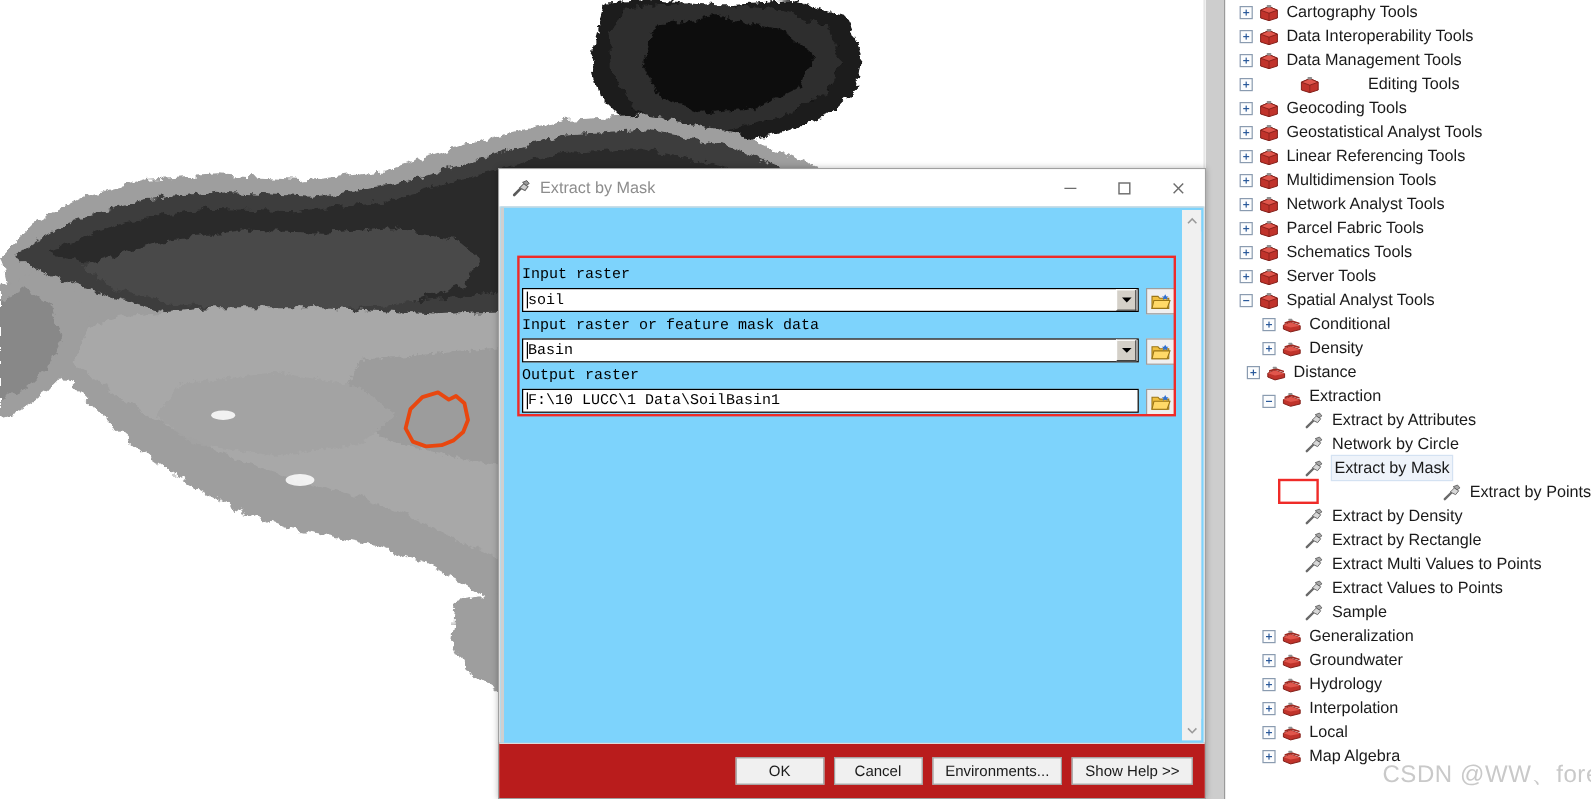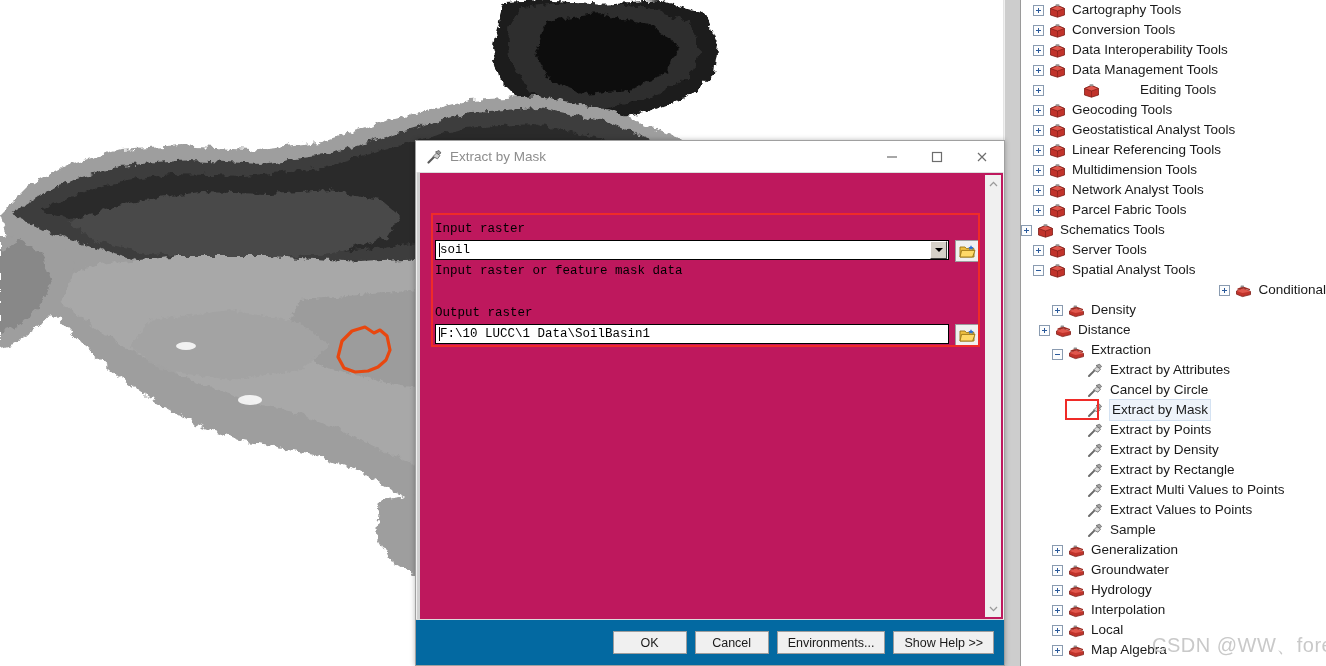--- a/index.html
+++ b/index.html
@@ -124,21 +124,21 @@
   .win-btn {
     width: 45px; height: 31px;
     display: flex; align-items: center; justify-content: center;
     color: #6d6d6d;
   }
   .win-btn svg { display: block; }
 
   #dlg-body {
     flex: 1 1 auto;
     position: relative;
-    background: #be185d;
+    background: #7dd3fc;
     border-top: 1px solid #dcdcdc;
     margin: 0 1px;
     overflow: hidden;
   }
 
   
   #param-annot {
     position: absolute;
     left: 14px; top: 40px;
     width: 549px; height: 134px;
@@ -221,21 +221,21 @@
 
   
   #dlg-left-edge {
     position: absolute; left: 0; top: 0; bottom: 0; width: 3px;
     background: #cfcfcf;
   }
 
   #dlg-footer {
     flex: 0 0 auto;
     height: 46px;
-    background: #0369a1;
+    background: #b91c1c;
     border-top: 1px solid #dcdcdc;
     display: flex; align-items: center; justify-content: flex-end;
     padding-right: 10px;
     gap: 8px;
   }
   .dlg-btn {
     height: 23px;
     background: #f0f0f0;
     border: 1px solid #9d9d9d;
     font-family: "Liberation Sans", sans-serif;
@@ -375,30 +375,20 @@
           <span class="tree-label">Cartography Tools</span>
         </div>
         <div class="tree-row" style="padding-left:12px;">
           <span class="expander plus"></span>
           <svg class="ic" width="17" height="15" viewBox="0 0 17 15">
             <path d="M1.5 5.5 L8.5 2.5 L15.5 5.5 L15.5 12 L8.5 14.2 L1.5 12 Z" fill="#c0332b" stroke="#7e1d17" stroke-width="0.8"></path>
             <path d="M1.5 5.5 L8.5 8 L15.5 5.5 L8.5 2.5 Z" fill="#e0564c" stroke="#7e1d17" stroke-width="0.7"></path>
             <rect x="6.6" y="1.2" width="3.8" height="2" rx="0.6" fill="#8f8f8f"></rect>
             <path d="M8.5 8 L8.5 14.2" stroke="#7e1d17" stroke-width="0.6"></path>
           </svg>
-          <span class="tree-label">Conversion Tools</span>
-        </div>
-        <div class="tree-row" style="padding-left:12px;">
-          <span class="expander plus"></span>
-          <svg class="ic" width="17" height="15" viewBox="0 0 17 15">
-            <path d="M1.5 5.5 L8.5 2.5 L15.5 5.5 L15.5 12 L8.5 14.2 L1.5 12 Z" fill="#c0332b" stroke="#7e1d17" stroke-width="0.8"></path>
-            <path d="M1.5 5.5 L8.5 8 L15.5 5.5 L8.5 2.5 Z" fill="#e0564c" stroke="#7e1d17" stroke-width="0.7"></path>
-            <rect x="6.6" y="1.2" width="3.8" height="2" rx="0.6" fill="#8f8f8f"></rect>
-            <path d="M8.5 8 L8.5 14.2" stroke="#7e1d17" stroke-width="0.6"></path>
-          </svg>
           <span class="tree-label">Data Interoperability Tools</span>
         </div>
         <div class="tree-row" style="padding-left:12px;">
           <span class="expander plus"></span>
           <svg class="ic" width="17" height="15" viewBox="0 0 17 15">
             <path d="M1.5 5.5 L8.5 2.5 L15.5 5.5 L15.5 12 L8.5 14.2 L1.5 12 Z" fill="#c0332b" stroke="#7e1d17" stroke-width="0.8"></path>
             <path d="M1.5 5.5 L8.5 8 L15.5 5.5 L8.5 2.5 Z" fill="#e0564c" stroke="#7e1d17" stroke-width="0.7"></path>
             <rect x="6.6" y="1.2" width="3.8" height="2" rx="0.6" fill="#8f8f8f"></rect>
             <path d="M8.5 8 L8.5 14.2" stroke="#7e1d17" stroke-width="0.6"></path>
           </svg>
@@ -467,21 +457,21 @@
         <div class="tree-row" style="padding-left:12px;">
           <span class="expander plus"></span>
           <svg class="ic" width="17" height="15" viewBox="0 0 17 15">
             <path d="M1.5 5.5 L8.5 2.5 L15.5 5.5 L15.5 12 L8.5 14.2 L1.5 12 Z" fill="#c0332b" stroke="#7e1d17" stroke-width="0.8"></path>
             <path d="M1.5 5.5 L8.5 8 L15.5 5.5 L8.5 2.5 Z" fill="#e0564c" stroke="#7e1d17" stroke-width="0.7"></path>
             <rect x="6.6" y="1.2" width="3.8" height="2" rx="0.6" fill="#8f8f8f"></rect>
             <path d="M8.5 8 L8.5 14.2" stroke="#7e1d17" stroke-width="0.6"></path>
           </svg>
           <span class="tree-label">Parcel Fabric Tools</span>
         </div>
-        <div class="tree-row" style="">
+        <div class="tree-row" style="padding-left:12px;">
           <span class="expander plus"></span>
           <svg class="ic" width="17" height="15" viewBox="0 0 17 15">
             <path d="M1.5 5.5 L8.5 2.5 L15.5 5.5 L15.5 12 L8.5 14.2 L1.5 12 Z" fill="#c0332b" stroke="#7e1d17" stroke-width="0.8"></path>
             <path d="M1.5 5.5 L8.5 8 L15.5 5.5 L8.5 2.5 Z" fill="#e0564c" stroke="#7e1d17" stroke-width="0.7"></path>
             <rect x="6.6" y="1.2" width="3.8" height="2" rx="0.6" fill="#8f8f8f"></rect>
             <path d="M8.5 8 L8.5 14.2" stroke="#7e1d17" stroke-width="0.6"></path>
           </svg>
           <span class="tree-label">Schematics Tools</span>
         </div>
         <div class="tree-row" style="padding-left:12px;">
@@ -497,21 +487,21 @@
         <div class="tree-row" style="padding-left:12px;">
           <span class="expander minus"></span>
           <svg class="ic" width="17" height="15" viewBox="0 0 17 15">
             <path d="M1.5 5.5 L8.5 2.5 L15.5 5.5 L15.5 12 L8.5 14.2 L1.5 12 Z" fill="#c0332b" stroke="#7e1d17" stroke-width="0.8"></path>
             <path d="M1.5 5.5 L8.5 8 L15.5 5.5 L8.5 2.5 Z" fill="#e0564c" stroke="#7e1d17" stroke-width="0.7"></path>
             <rect x="6.6" y="1.2" width="3.8" height="2" rx="0.6" fill="#8f8f8f"></rect>
             <path d="M8.5 8 L8.5 14.2" stroke="#7e1d17" stroke-width="0.6"></path>
           </svg>
           <span class="tree-label">Spatial Analyst Tools</span>
         </div>
-        <div class="tree-row" style="padding-left:31px;justify-content:flex-end;">
+        <div class="tree-row" style="padding-left:31px;">
           <span class="expander plus"></span>
           <svg class="ic" width="17" height="15" viewBox="0 0 17 15">
             <path d="M1.5 8 L7.5 5.6 L15.5 8.4 L15.5 11.6 L7.5 13.6 L1.5 11.2 Z" fill="#c0332b" stroke="#7e1d17" stroke-width="0.8"></path>
             <path d="M1.5 8 L7.5 10 L15.5 8.4 L7.5 5.6 Z" fill="#e0564c"></path>
             <path d="M2.5 5.6 L8 3.6 L15 6 L15 7.2 L8 5.4 L2.5 7 Z" fill="#9c2820"></path>
             <rect x="5.6" y="2.6" width="3.4" height="1.6" rx="0.5" fill="#8f8f8f"></rect>
           </svg>
           <span class="tree-label">Conditional</span>
         </div>
         <div class="tree-row" style="padding-left:31px;">
@@ -553,32 +543,32 @@
           </svg>
           <span class="tree-label">Extract by Attributes</span>
         </div>
         <div class="tree-row" style="padding-left:50px;">
           <span class="expander none"></span>
           <svg class="ic" width="17" height="15" viewBox="0 0 17 15">
             <path d="M2 13 L7.6 7.4" stroke="#6a6a6a" stroke-width="2" stroke-linecap="round"></path>
             <path d="M6.6 7 L10 3.6 L13.6 6 L11 9.2 Z" fill="#d8d8d8" stroke="#6a6a6a" stroke-width="0.8"></path>
             <path d="M9 2.6 L12.6 1.2 L14.6 3.6 L12.2 5.2 Z" fill="#a6a6a6" stroke="#5a5a5a" stroke-width="0.7"></path>
           </svg>
-          <span class="tree-label">Cancel by Circle</span>
+          <span class="tree-label">Network by Circle</span>
         </div>
         <div class="tree-row selected" style="padding-left:50px;">
           <span class="expander none"></span>
           <svg class="ic" width="17" height="15" viewBox="0 0 17 15">
             <path d="M2 13 L7.6 7.4" stroke="#6a6a6a" stroke-width="2" stroke-linecap="round"></path>
             <path d="M6.6 7 L10 3.6 L13.6 6 L11 9.2 Z" fill="#d8d8d8" stroke="#6a6a6a" stroke-width="0.8"></path>
             <path d="M9 2.6 L12.6 1.2 L14.6 3.6 L12.2 5.2 Z" fill="#a6a6a6" stroke="#5a5a5a" stroke-width="0.7"></path>
           </svg>
           <span class="tree-label">Extract by Mask</span>
         </div>
-        <div class="tree-row" style="padding-left:50px;">
+        <div class="tree-row" style="padding-left:50px;justify-content:flex-end;">
           <span class="expander none"></span>
           <svg class="ic" width="17" height="15" viewBox="0 0 17 15">
             <path d="M2 13 L7.6 7.4" stroke="#6a6a6a" stroke-width="2" stroke-linecap="round"></path>
             <path d="M6.6 7 L10 3.6 L13.6 6 L11 9.2 Z" fill="#d8d8d8" stroke="#6a6a6a" stroke-width="0.8"></path>
             <path d="M9 2.6 L12.6 1.2 L14.6 3.6 L12.2 5.2 Z" fill="#a6a6a6" stroke="#5a5a5a" stroke-width="0.7"></path>
           </svg>
           <span class="tree-label">Extract by Points</span>
         </div>
         <div class="tree-row" style="padding-left:50px;">
           <span class="expander none"></span>
@@ -737,20 +727,36 @@
               <path d="M1 3 L6 3 L7.4 4.6 L15 4.6 L15 13 L1 13 Z" fill="#f0c040" stroke="#9a7515" stroke-width="0.9"></path>
               <path d="M2.6 6.4 L16 6.4 L13.6 13 L1 13 Z" fill="#ffd968" stroke="#9a7515" stroke-width="0.9"></path>
               <path d="M12 1.2 L13 3 L14.8 3 L13.4 4.2 L14 6 L12 5 L10 6 L10.6 4.2 L9.2 3 L11 3 Z" fill="#2f6fd0"></path>
             </svg>
           </div>
         </div>
       </div>
 
       <div class="param-group" style="top:90px;">
         <div class="param-label">Input raster or feature mask data</div>
+        <div class="field-row">
+          <div class="combo">
+            <span class="caret-line"></span>
+            <span class="val">Basin</span>
+            <span class="combo-arrow">
+                <i></i>
+              </span>
+          </div>
+          <div class="browse-btn">
+            <svg width="17" height="15" viewBox="0 0 17 15">
+              <path d="M1 3 L6 3 L7.4 4.6 L15 4.6 L15 13 L1 13 Z" fill="#f0c040" stroke="#9a7515" stroke-width="0.9"></path>
+              <path d="M2.6 6.4 L16 6.4 L13.6 13 L1 13 Z" fill="#ffd968" stroke="#9a7515" stroke-width="0.9"></path>
+              <path d="M12 1.2 L13 3 L14.8 3 L13.4 4.2 L14 6 L12 5 L10 6 L10.6 4.2 L9.2 3 L11 3 Z" fill="#2f6fd0"></path>
+            </svg>
+          </div>
+        </div>
       </div>
 
       <div class="param-group" style="top:132px;">
         <div class="param-label">Output raster</div>
         <div class="field-row">
           <div class="combo">
             <span class="caret-line"></span>
             <span class="val">F:\10 LUCC\1 Data\SoilBasin1</span>
           </div>
           <div class="browse-btn">

